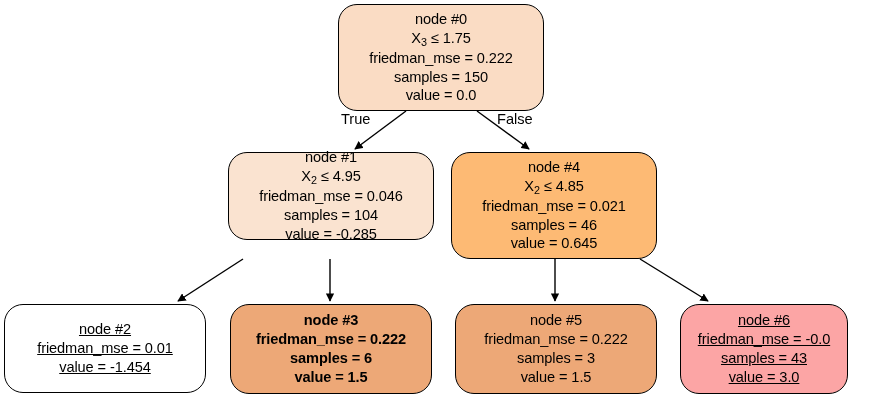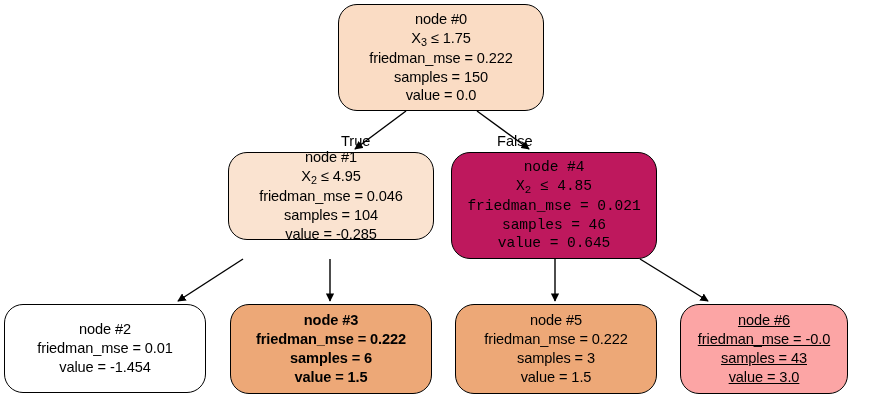--- a/index.html
+++ b/index.html
@@ -51,21 +51,20 @@
   .sub {
     font-size: 0.74em;
     vertical-align: -0.28em;
     letter-spacing: 0;
   }
   .edge-label {
     position: absolute;
     font-size: 14.6px;
     white-space: nowrap;
     color: #000000;
-    margin-top: 22px;
   }
 </style>
 </head>
 <body>
 
 <div id="tree-canvas">
 
   <svg id="edge-layer" viewBox="0 0 877 405" width="877" height="405" xmlns="http://www.w3.org/2000/svg">
     <defs>
       <marker id="arrowhead" viewBox="0 0 10 10" refX="9" refY="5" markerWidth="6" markerHeight="6" orient="auto-start-reverse">
@@ -98,29 +97,29 @@
   <div class="edge-label" style="left:497px; top:111px;text-align:right;">False</div>
 
   <div class="tree-node" style="left:228px; top:152px; width:206px; height:88px; background:#fae3d0;">
     <div class="node-line">node #1</div>
     <div class="node-line"><span>X</span><span class="sub">2</span><span> ≤ 4.95</span></div>
     <div class="node-line">friedman_mse = 0.046</div>
     <div class="node-line">samples = 104</div>
     <div class="node-line">value = -0.285</div>
   </div>
 
-  <div class="tree-node" style="left:451px; top:152px; width:206px; height:107px; background:#be185d;font-family:Liberation Mono, monospace;">
+  <div class="tree-node" style="left:451px; top:152px; width:206px; height:107px; background:#fdba74;">
     <div class="node-line">node #4</div>
     <div class="node-line"><span>X</span><span class="sub">2</span><span> ≤ 4.85</span></div>
     <div class="node-line">friedman_mse = 0.021</div>
     <div class="node-line">samples = 46</div>
     <div class="node-line">value = 0.645</div>
   </div>
 
-  <div class="tree-node" style="left:4px; top:304px; width:202px; height:89px; background:#ffffff;">
+  <div class="tree-node" style="left:4px; top:304px; width:202px; height:89px; background:#ffffff;text-decoration:underline;">
     <div class="node-line">node #2</div>
     <div class="node-line">friedman_mse = 0.01</div>
     <div class="node-line">value = -1.454</div>
   </div>
 
   <div class="tree-node" style="left:230px; top:304px; width:202px; height:90px; background:#eda877;font-weight:bold;">
     <div class="node-line">node #3</div>
     <div class="node-line">friedman_mse = 0.222</div>
     <div class="node-line">samples = 6</div>
     <div class="node-line">value = 1.5</div>

